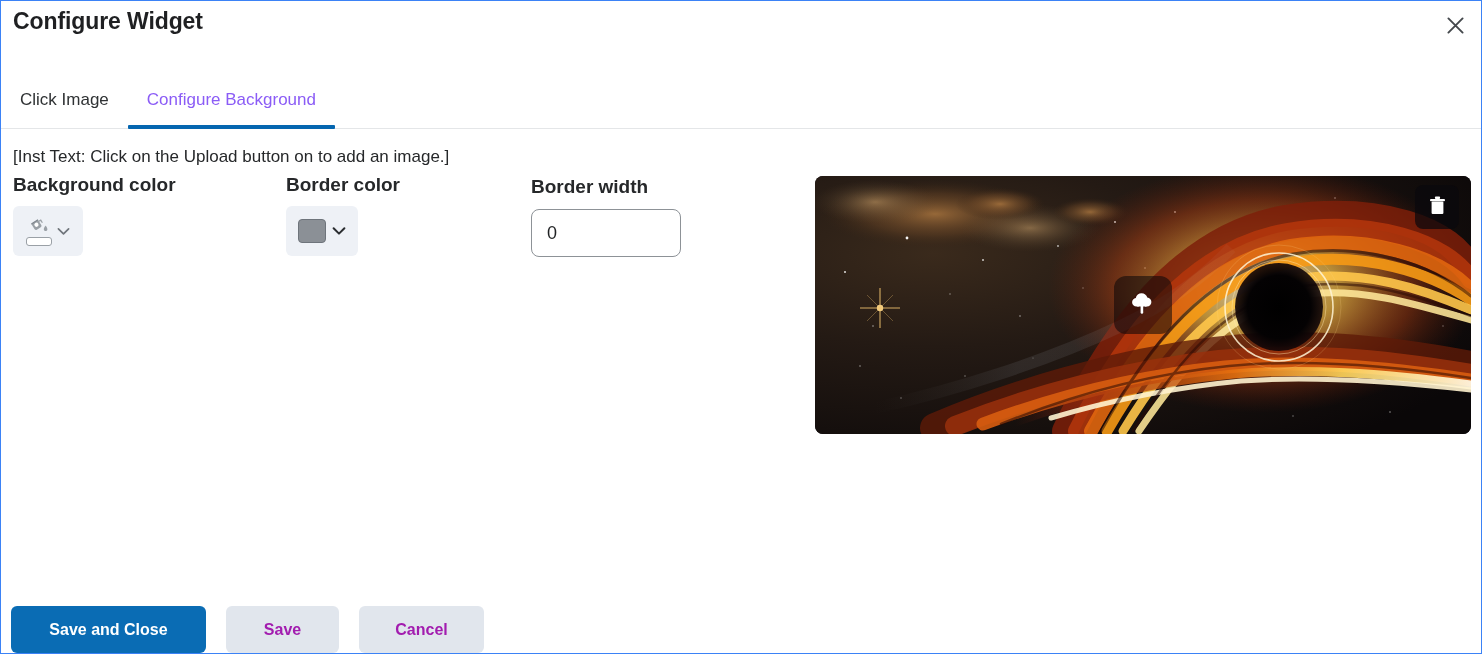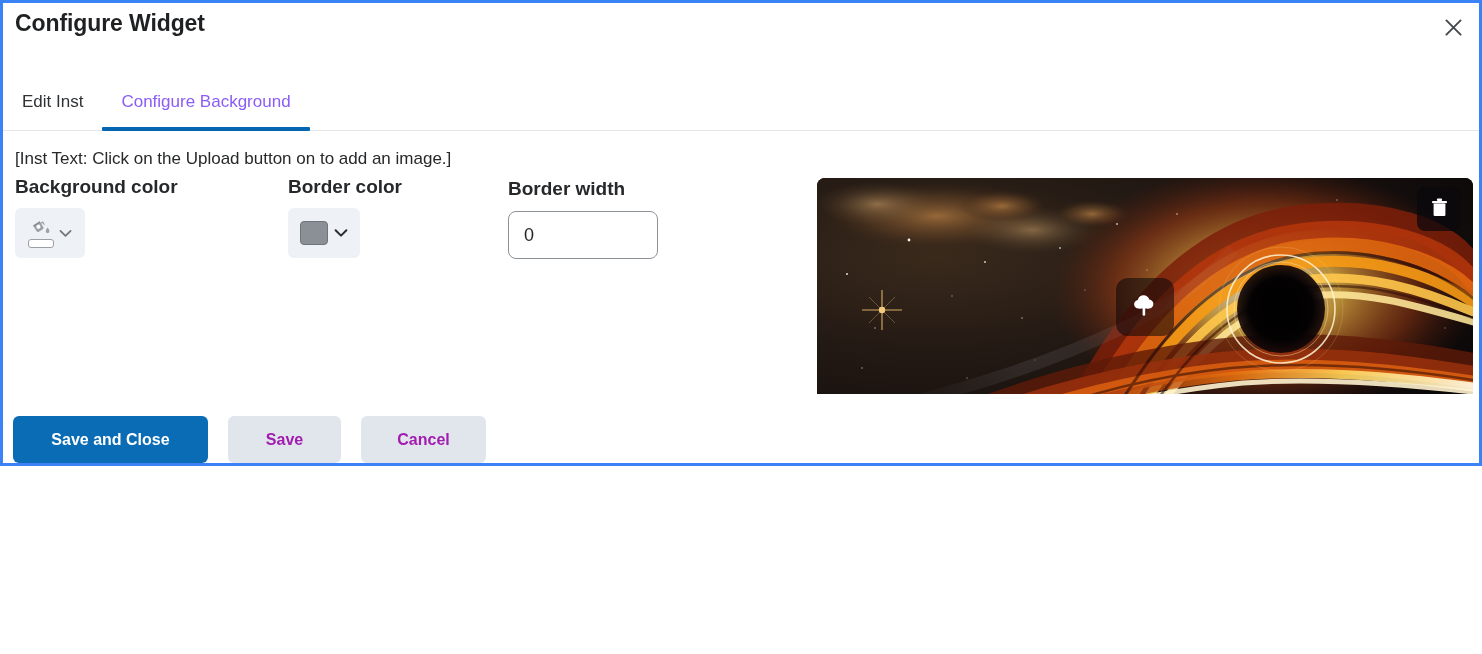--- a/index.html
+++ b/index.html
@@ -10,23 +10,23 @@
     height: 654px;
     overflow: hidden;
     background: #ffffff;
     font-family: "Liberation Sans", sans-serif;
     -webkit-font-smoothing: antialiased;
   }
 
   #dialog {
     position: relative;
     width: 1482px;
-    height: 466px;
+    height: 654px;
     background: #ffffff;
-    border: 3px solid #3b82f6;
+    border: 1px solid #3b82f6;
     display: flex;
     flex-direction: column;
   }
 
   
   .dlg-header {
     position: relative;
     height: 50px;
     flex: 0 0 auto;
   }
@@ -107,21 +107,21 @@
     top: 9px;
     font-size: 17px;
     color: #26282a;
     white-space: nowrap;
     margin-top: 9px;
   }
 
   
   .ctrl-bg   { position: absolute; left: 12px;  top: 45px; }
   .ctrl-bd   { position: absolute; left: 285px; top: 45px; }
-  .ctrl-bw   { position: absolute; left: 505px; top: 47px; }
+  .ctrl-bw   { position: absolute; left: 530px; top: 47px; }
 
   .field-label {
     font-size: 19px;
     font-weight: bold;
     color: #26282a;
     white-space: nowrap;
     margin-bottom: 10px;
     display: block;
   }
   .ctrl-bw .field-label { margin-bottom: 11px; }
@@ -281,21 +281,21 @@
         <svg width="19" height="19" viewBox="0 0 19 19" aria-hidden="true">
           <path d="M2.4 2.4 L16.6 16.6 M16.6 2.4 L2.4 16.6" stroke="#44484c" stroke-width="1.9" stroke-linecap="round"></path>
         </svg>
       </span>
     </button>
   </div>
 
   <div class="tabs-strip">
     <div class="tabs-row">
       <button class="tab">
-        <span>Edit Inst</span>
+        <span>Click Image</span>
       </button>
       <button class="tab is-active">
         <span>Configure Background</span>
       </button>
     </div>
   </div>
 
   <div class="dlg-body">
 
     <div class="inst-text">[Inst Text: Click on the Upload button on to add an image.]</div>

